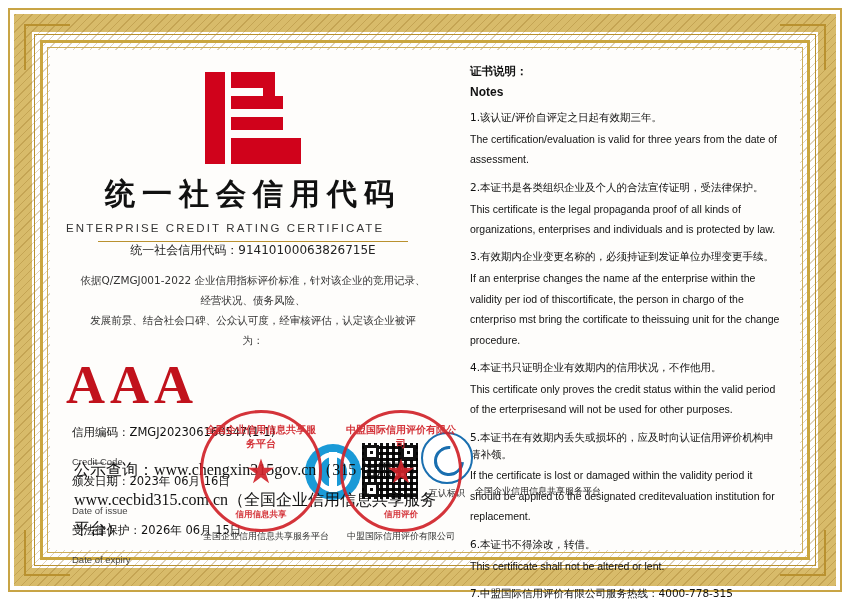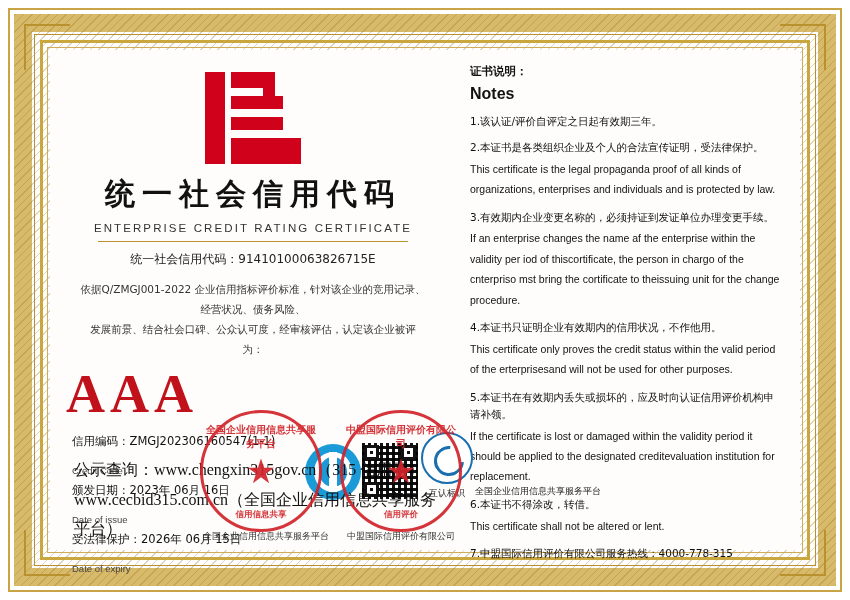--- a/index.html
+++ b/index.html
@@ -119,21 +119,20 @@
     text-align: center;
     font-family: "DejaVu Sans", "Liberation Sans", sans-serif;
     font-size: 30px;
     font-weight: bold;
     letter-spacing: 7px;
     color: #111;
     margin-top: 2px;
     white-space: nowrap;
   }
   .title-en {
-    text-align: center;
     font-size: 11.5px;
     letter-spacing: 2.1px;
     color: #333;
     margin-top: 7px;
     white-space: nowrap;
   }
   .rule {
     width: 310px;
     height: 1px;
     background: #b9912f;
@@ -145,21 +144,20 @@
     font-size: 16px;
     font-weight: bold;
     color: #111;
     margin-top: 10px;
   }
   .credit-code {
     text-align: center;
     font-family: "DejaVu Sans", "Liberation Sans", sans-serif;
     font-size: 12px;
     color: #222;
-    margin-top: 9px;
   }
   .desc {
     margin-top: 12px;
     font-family: "DejaVu Sans", "Liberation Sans", sans-serif;
     font-size: 10.5px;
     color: #333;
     line-height: 1.9;
     text-align: center;
     padding: 0 14px;
   }
@@ -344,21 +342,21 @@
     border-left: 0;
   }
   .notes-title-cn {
     font-family: "DejaVu Sans", "Liberation Sans", sans-serif;
     font-size: 11.5px;
     font-weight: bold;
     color: #111;
     margin-bottom: 6px;
   }
   .notes-title-en {
-    font-size: 16px;
+    font-size: 12px;
     font-weight: bold;
     color: #111;
     margin-bottom: 10px;
   }
   .note {
     margin-bottom: 9px;
   }
   .note .cn {
     font-family: "DejaVu Sans", "Liberation Sans", sans-serif;
     font-size: 10.5px;
@@ -470,20 +468,21 @@
       </div>
 
     </div>
 
     <div class="right">
       <div class="notes-title-cn">证书说明：</div>
       <div class="notes-title-en">Notes</div>
 
       <div class="note">
         <div class="cn">1.该认证/评价自评定之日起有效期三年。</div>
+        <div class="en">The certification/evaluation is valid for three years from the date of assessment.</div>
       </div>
       <div class="note">
         <div class="cn">2.本证书是各类组织企业及个人的合法宣传证明，受法律保护。</div>
         <div class="en">This certificate is the legal propaganda proof of all kinds of organizations, enterprises and individuals and is protected by law.</div>
       </div>
       <div class="note">
         <div class="cn">3.有效期内企业变更名称的，必须持证到发证单位办理变更手续。</div>
         <div class="en">If an enterprise changes the name af the enterprise within the validity per iod of thiscortificate, the person in chargo of the cnterpriso mst bring the cortificate to theissuing unit for the change procedure.</div>
       </div>
       <div class="note">

